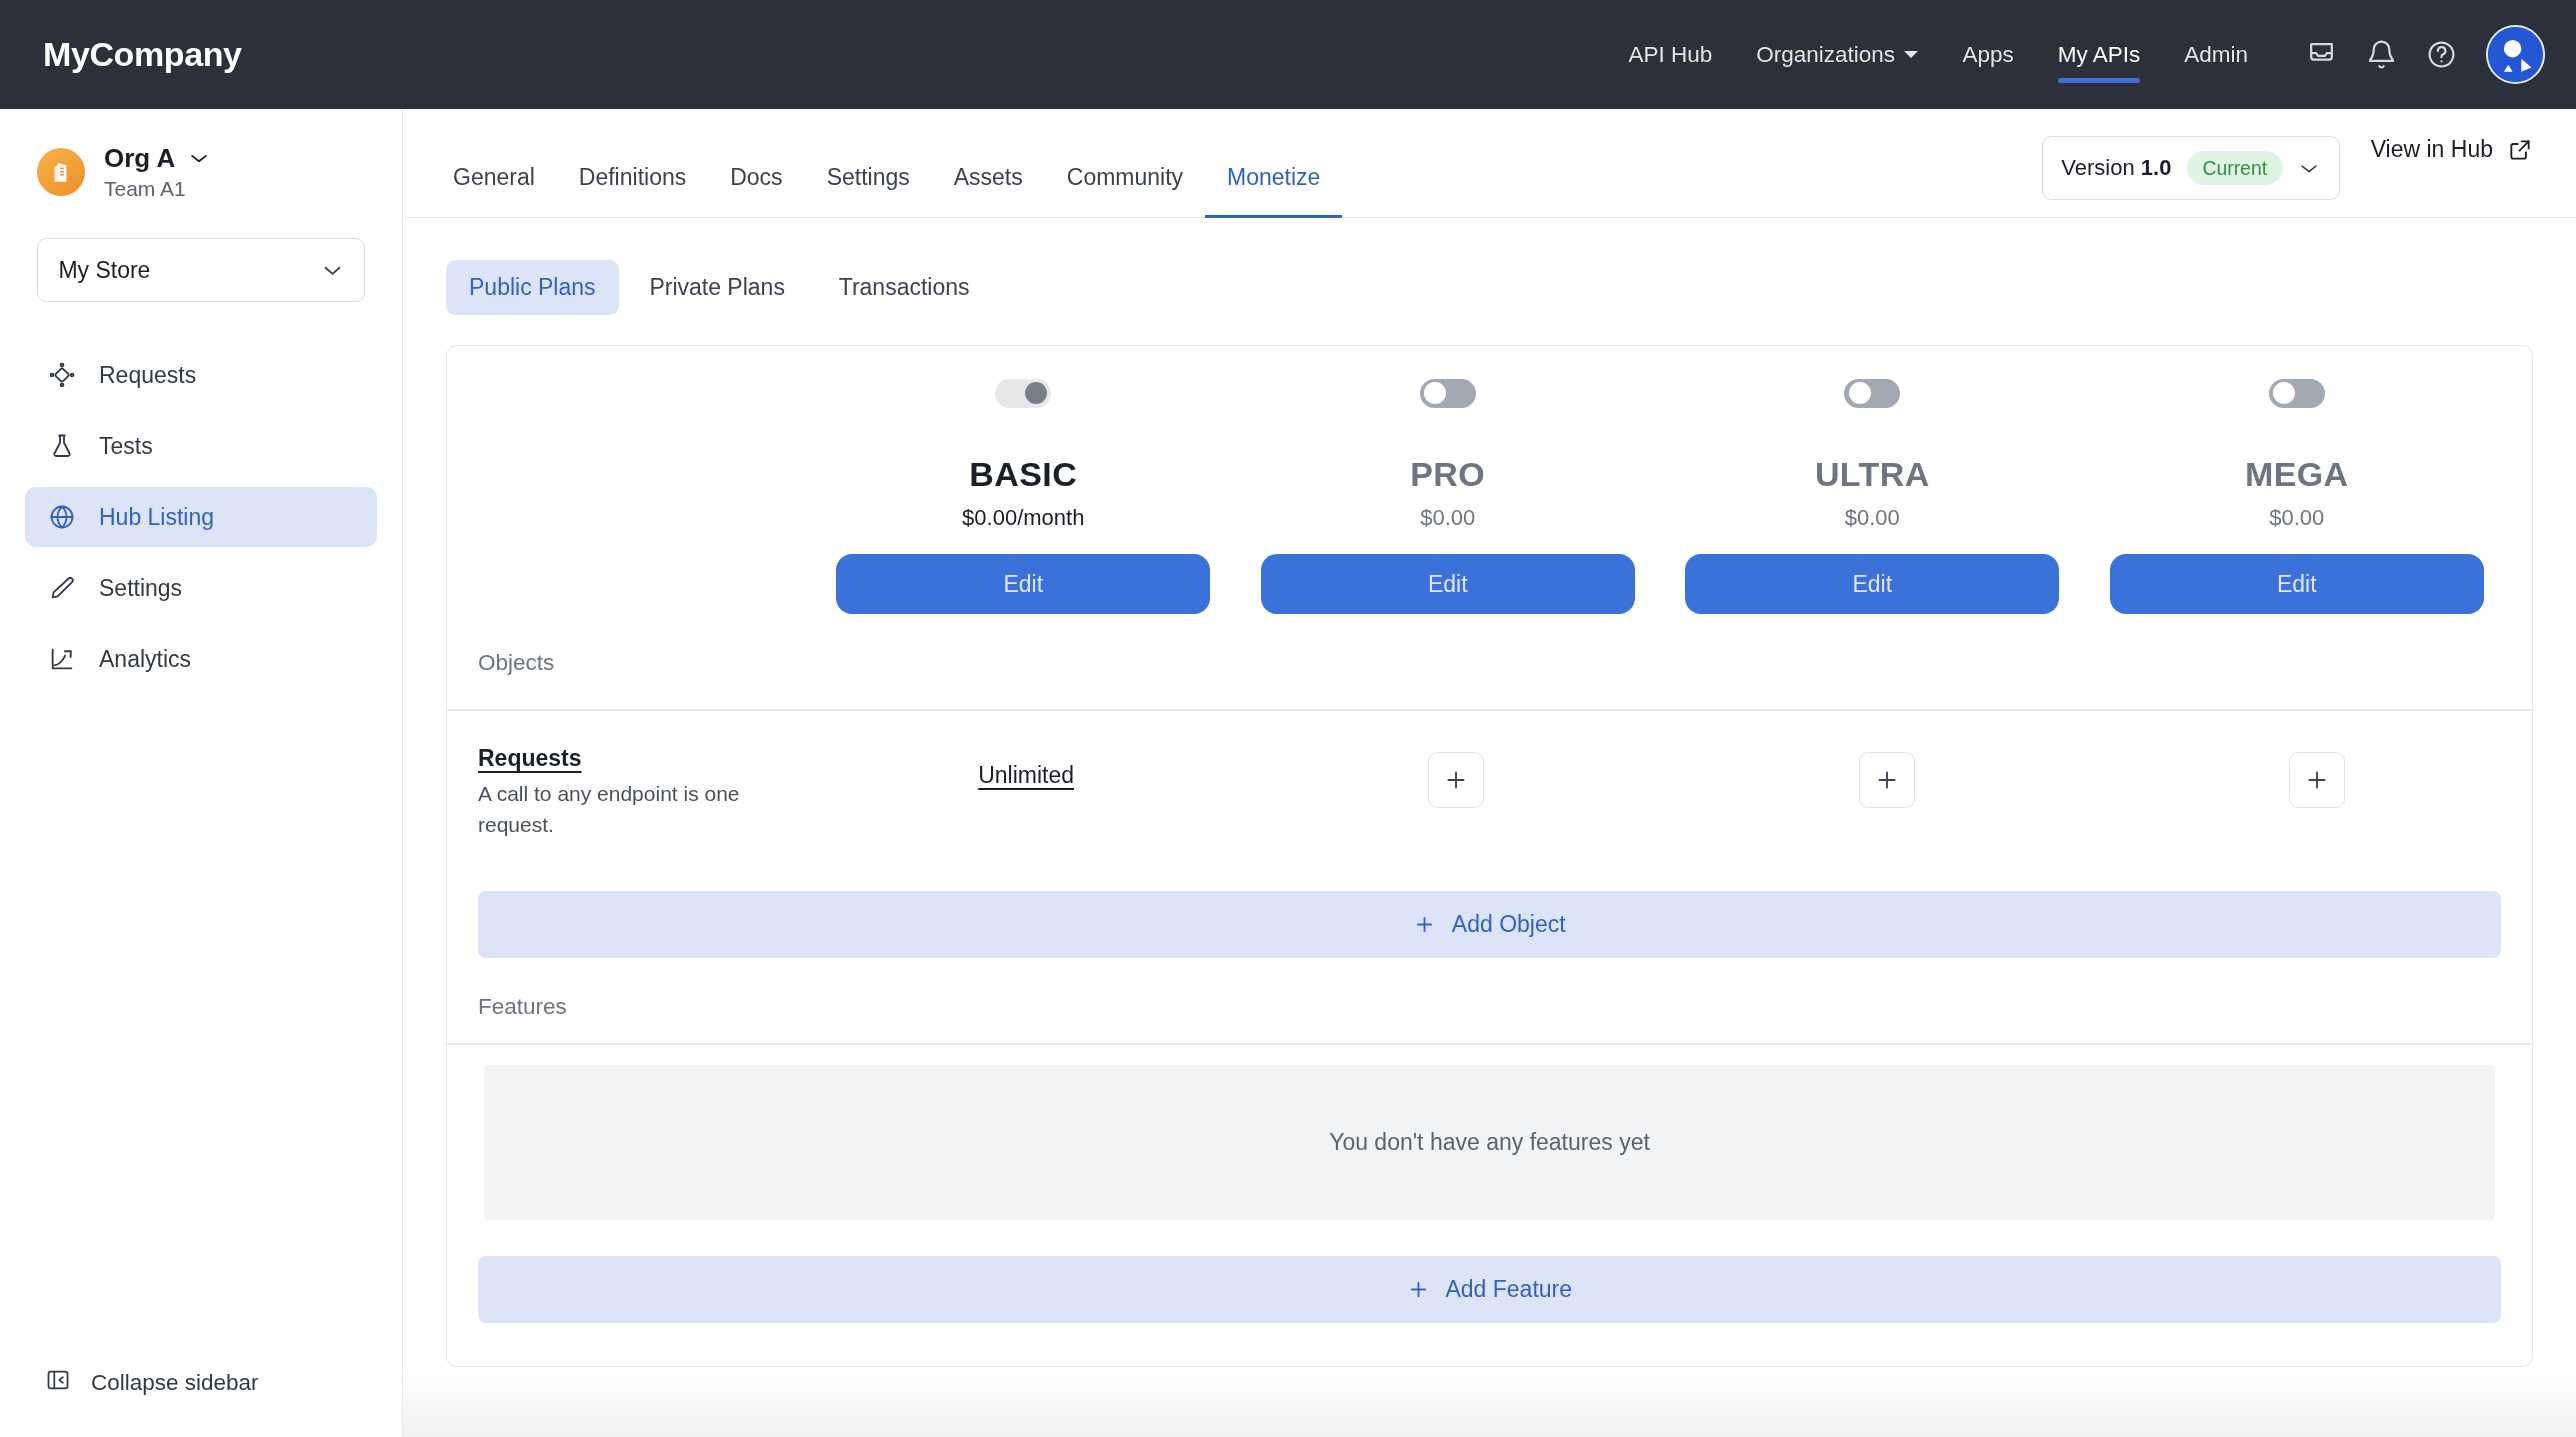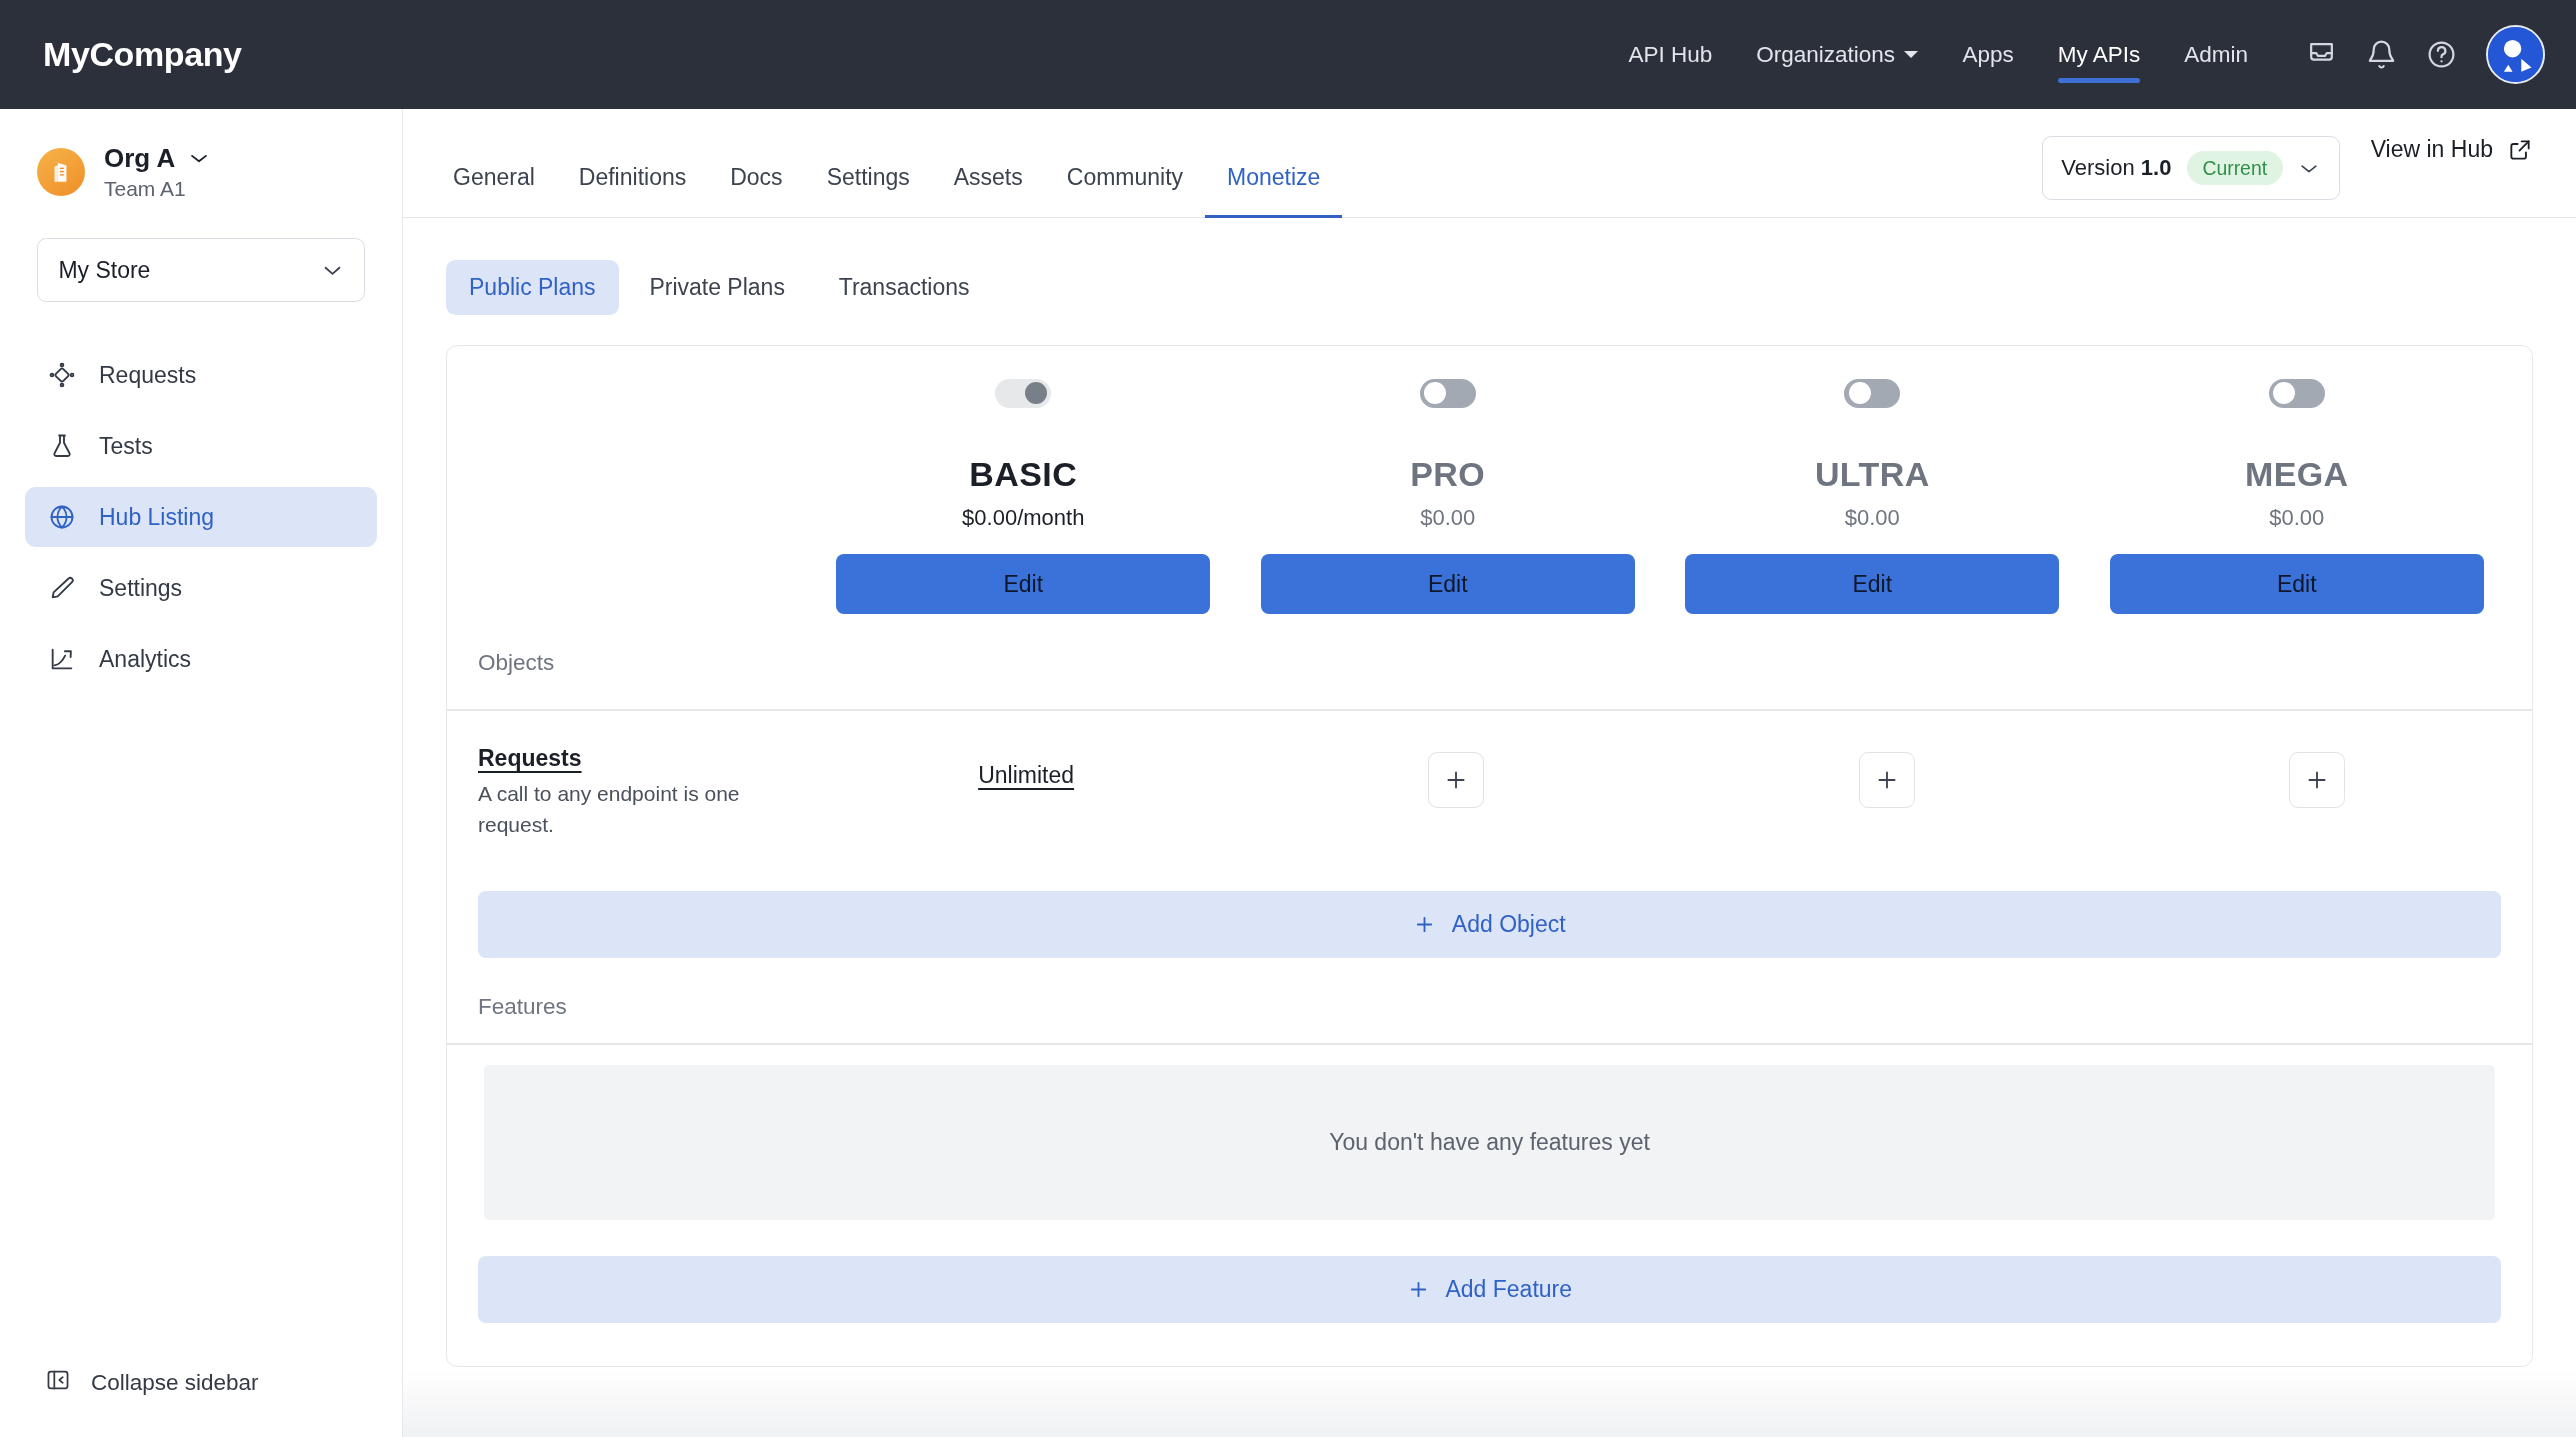--- a/index.html
+++ b/index.html
@@ -153,21 +153,21 @@
   .toggle.off .knob { left: 4.7px; background: #ffffff; }
 
   .plan-name { font-size: 34px; font-weight: 700; margin-top: 47px; letter-spacing: 0.4px; }
   .plan-name.enabled { color: #1b1f27; }
   .plan-name.disabled { color: #6f7580; }
   .plan-price { font-size: 22px; margin-top: 11px; }
   .plan-price.enabled { color: #1b1f27; }
   .plan-price.disabled { color: #6f7580; }
   .edit-btn {
     margin-top: 23px; width: 88%; height: 60px;
-    background: #3a72da; color: #0f172a; border: none; border-radius: 8px;
+    background: #3a72da; color: #e5e5e5; border: none; border-radius: 16px;
     font-size: 23px; font-family: inherit; cursor: pointer;
   }
 
   .section-label { font-size: 22.5px; color: #6f7580; padding: 0 0 33px 31px; }
 
   .divider { height: 1.6px; background: #e6e8ec; }
 
   .obj-row { display: flex; padding: 34px 0 31px 0; }
   .obj-name {
     font-size: 23px; font-weight: 700; color: #1b1f27;

